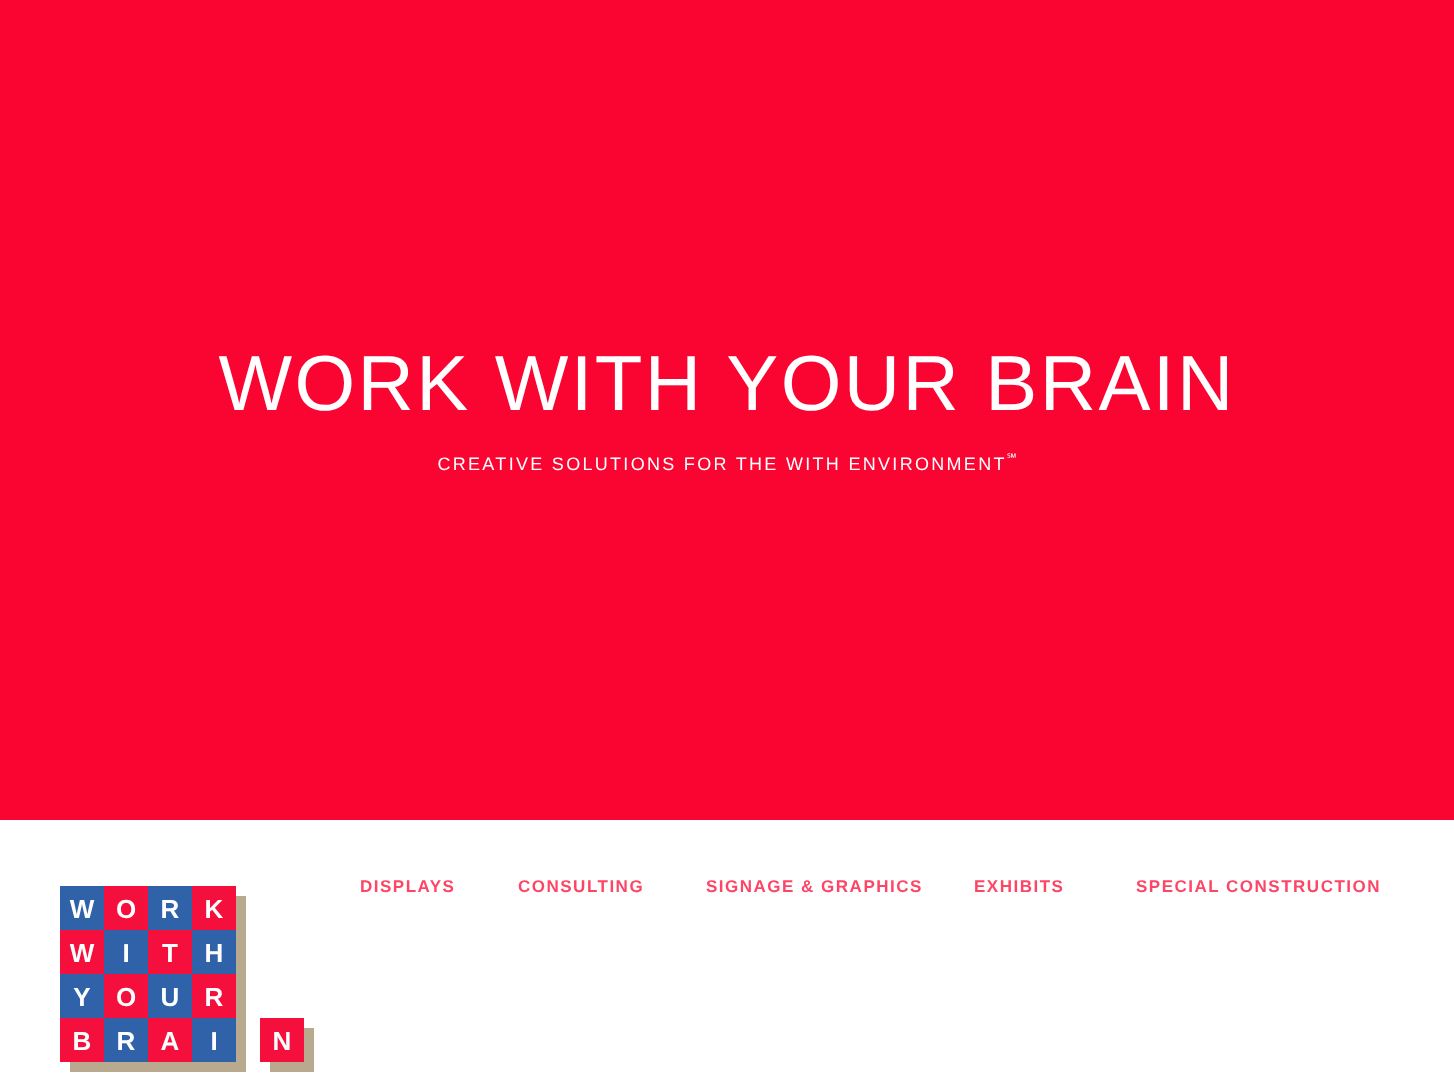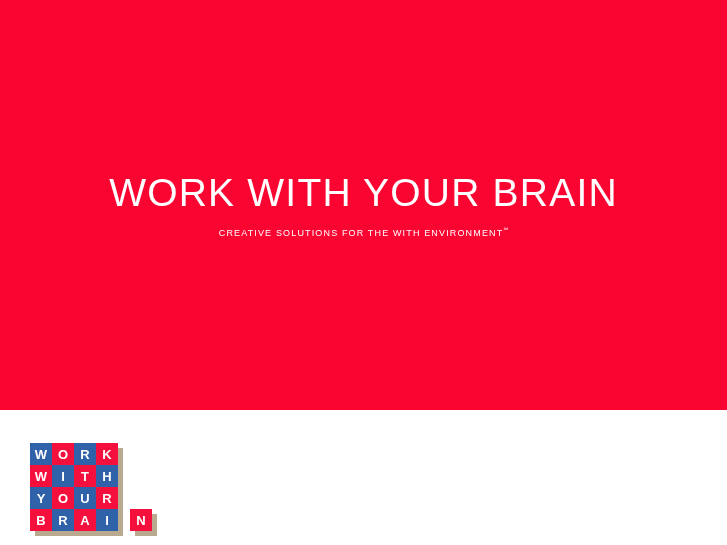--- a/index.html
+++ b/index.html
@@ -176,14 +176,21 @@
       <div class="tile red">R</div>
 
       <div class="tile red">B</div>
       <div class="tile blue">R</div>
       <div class="tile red">A</div>
       <div class="tile blue">I</div>
     </div>
     <div class="tile-n">N</div>
   </div>
 
+  <div class="nav">
+    <a class="nav-item n0" href="#">DISPLAYS</a>
+    <a class="nav-item n1" href="#">CONSULTING</a>
+    <a class="nav-item n2" href="#">SIGNAGE &amp; GRAPHICS</a>
+    <a class="nav-item n3" href="#">EXHIBITS</a>
+    <a class="nav-item n4" href="#">SPECIAL CONSTRUCTION</a>
+  </div>
 
 </div>
 
 </body></html>

